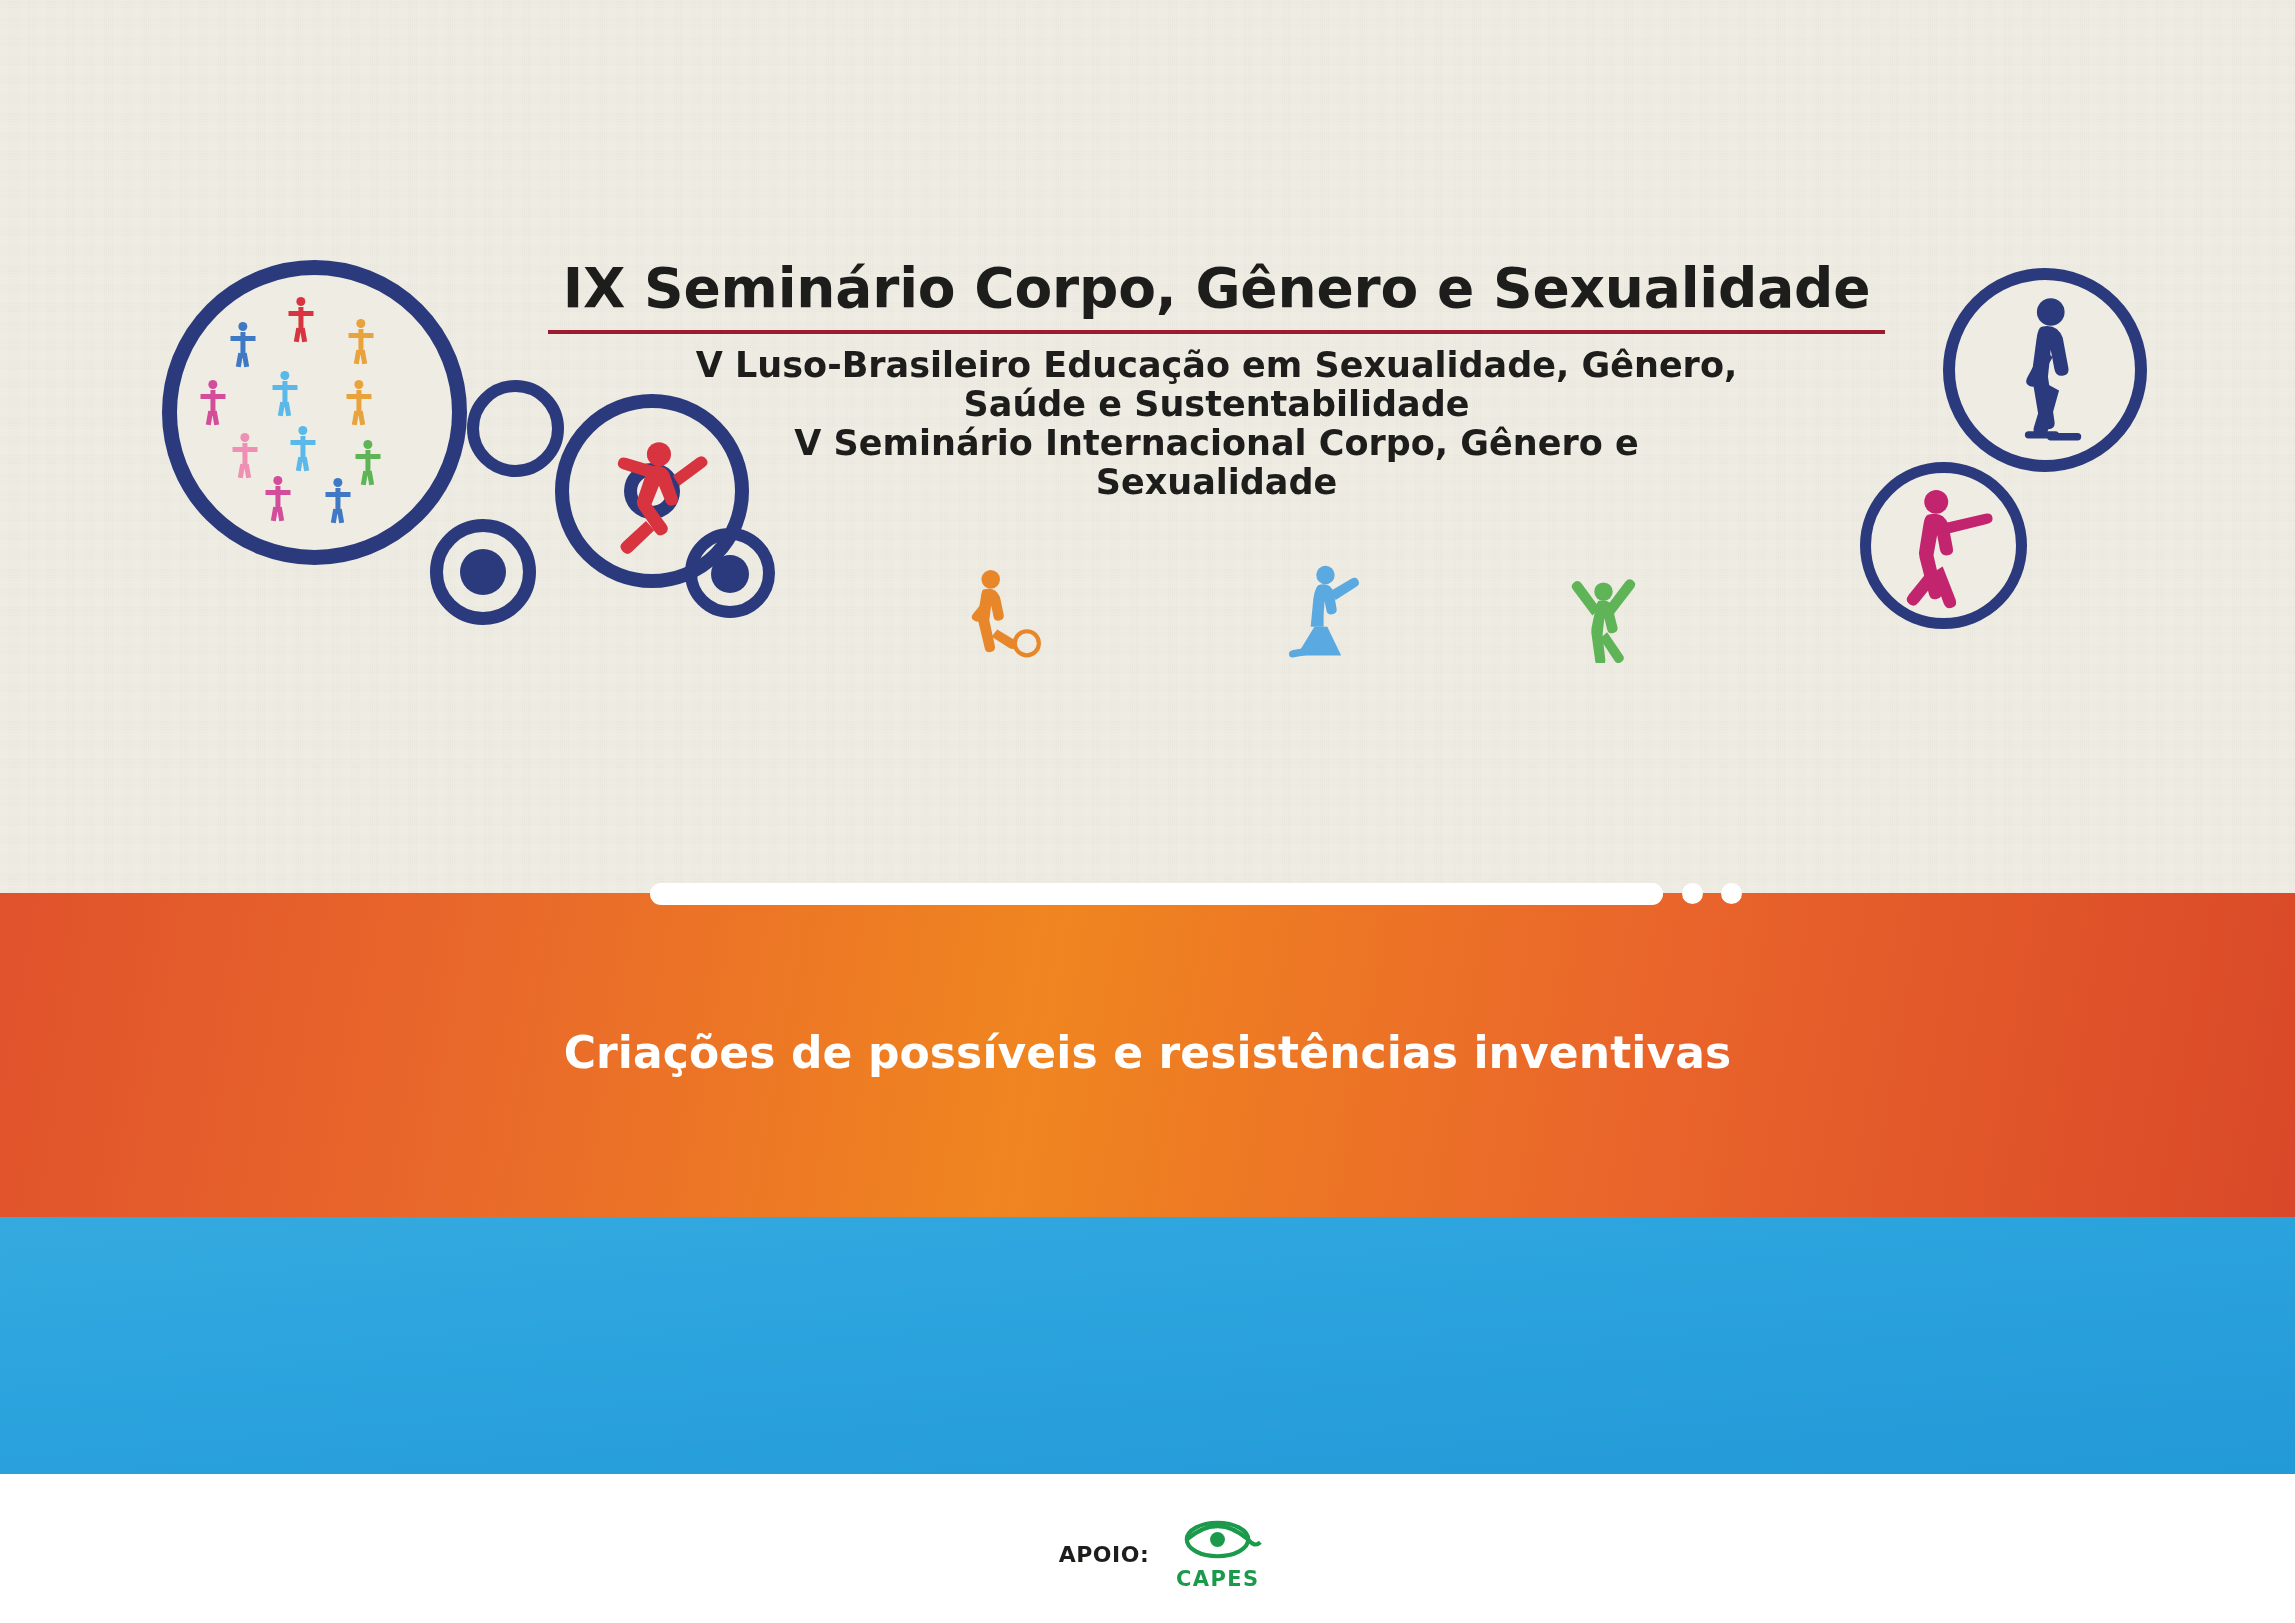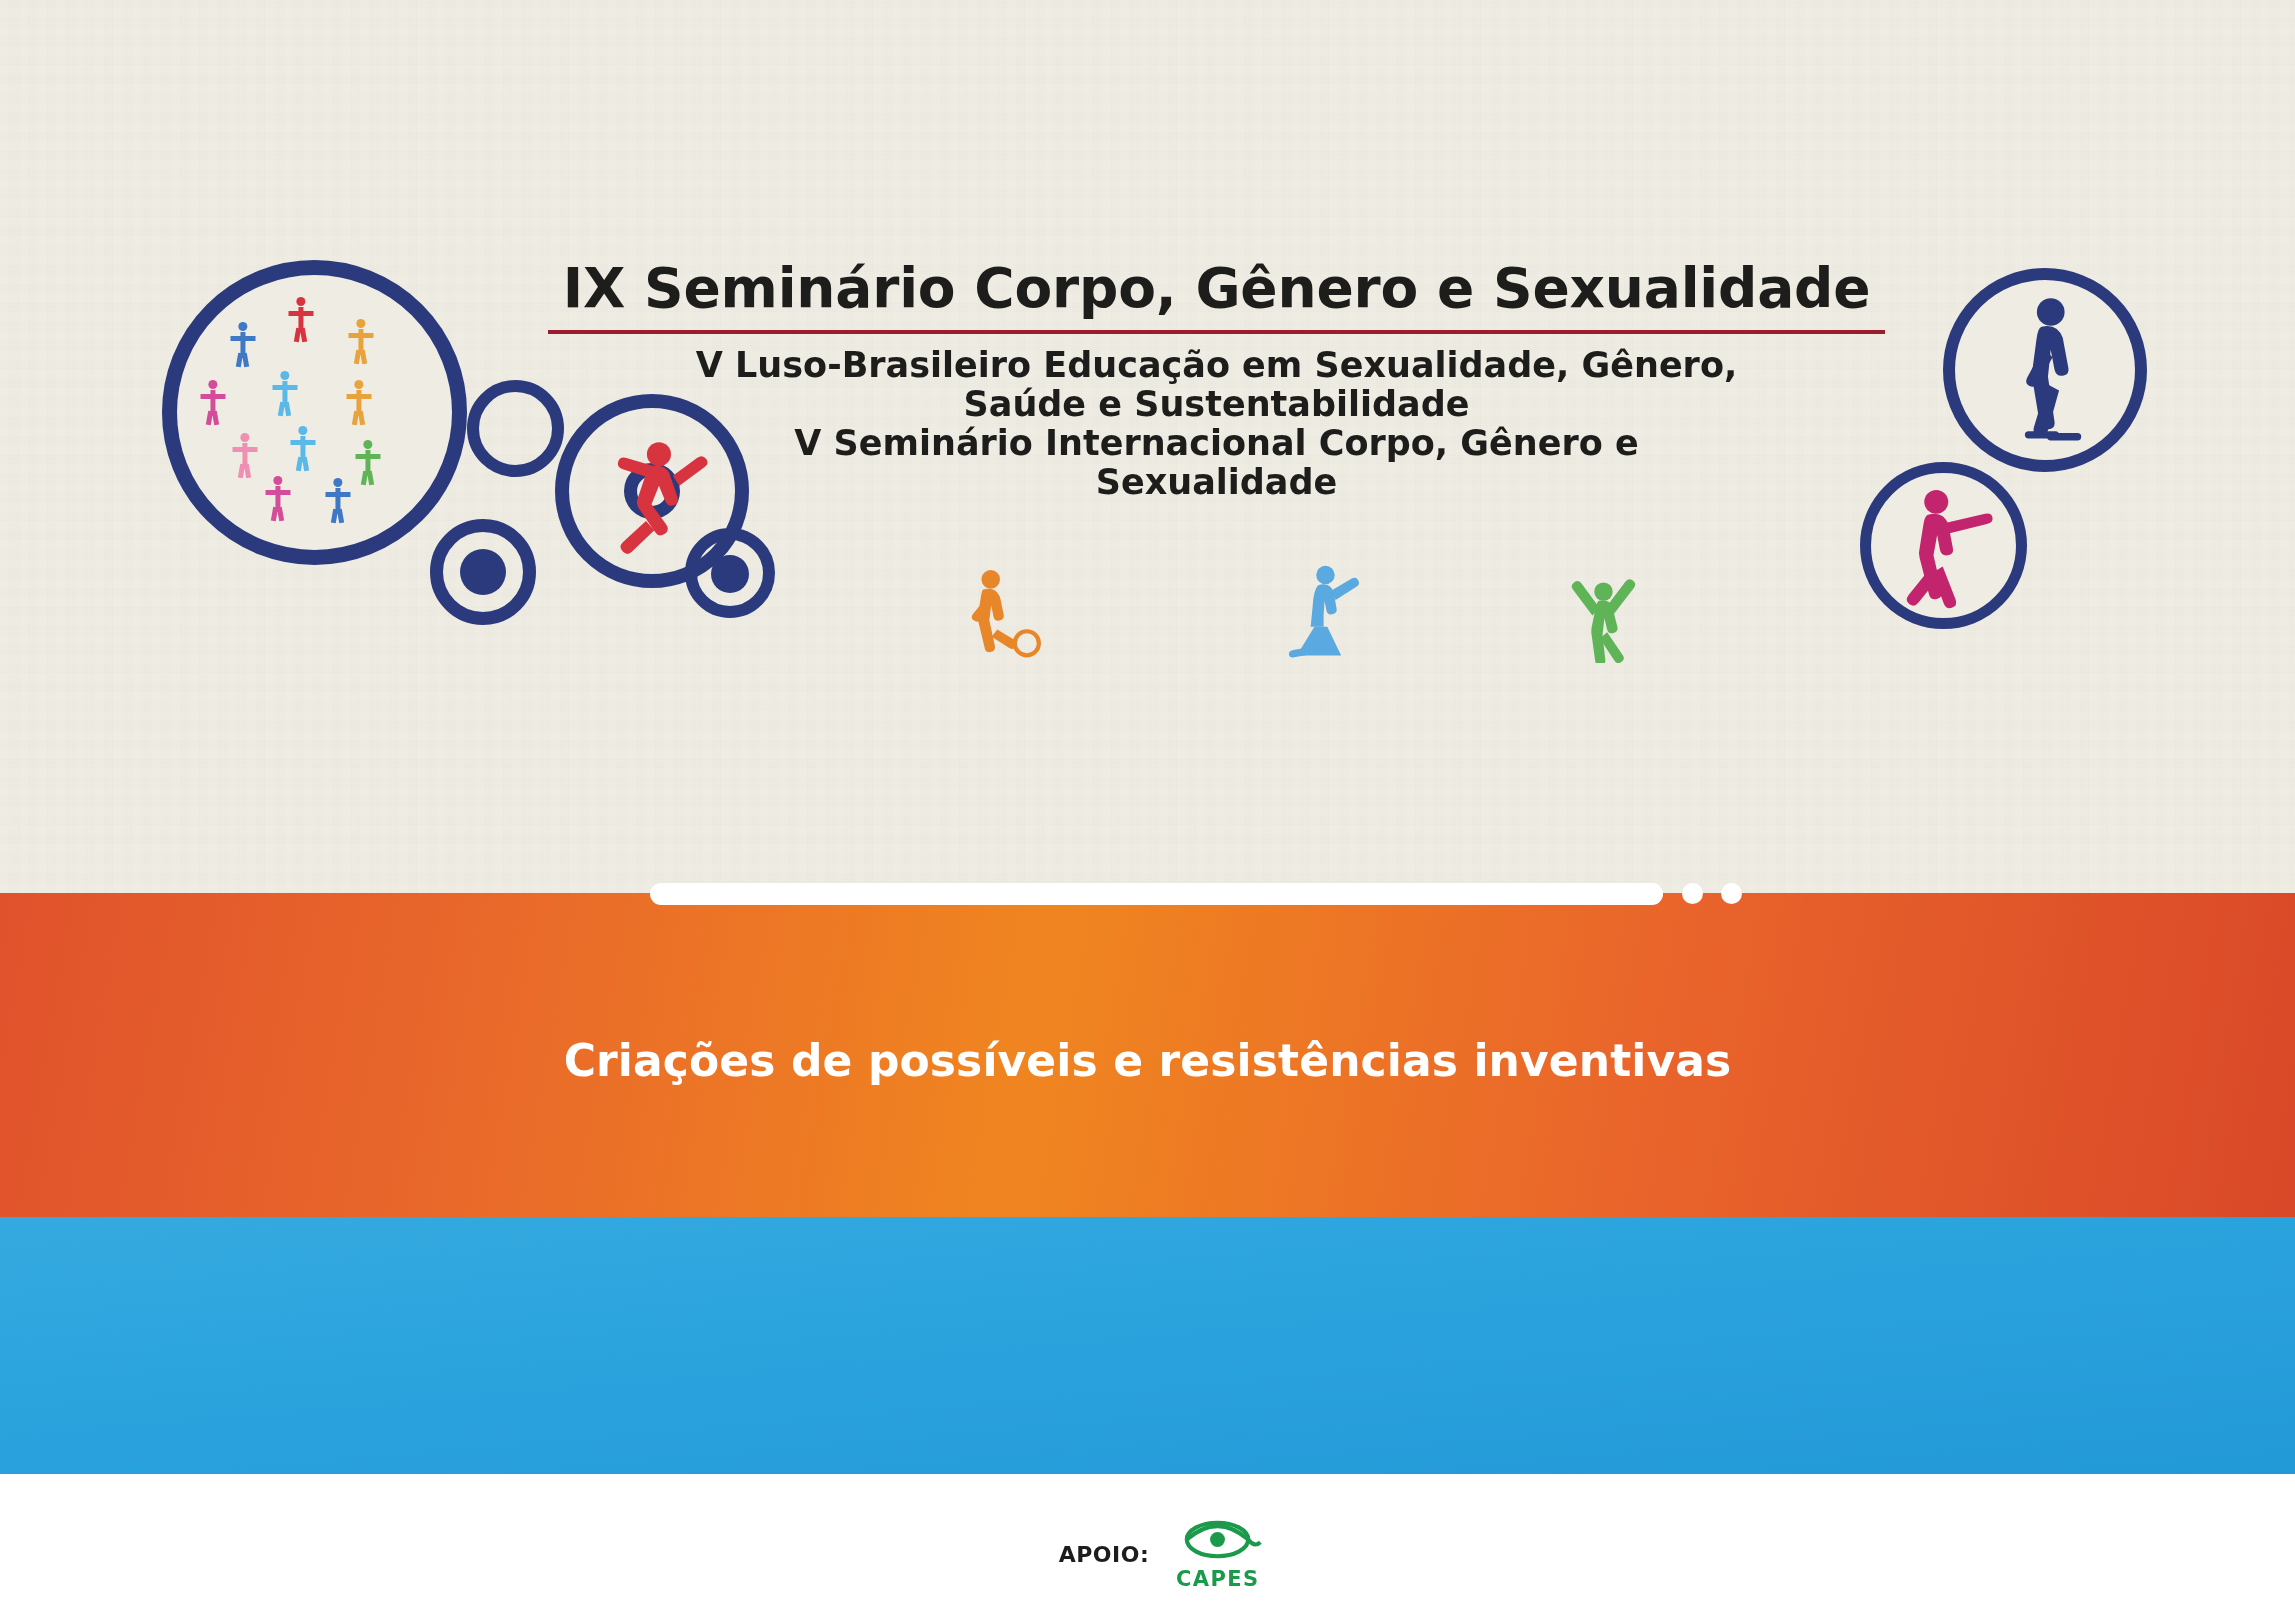--- a/index.html
+++ b/index.html
@@ -41,21 +41,21 @@
     position: absolute;
     left: 0;
     top: 893px;
     width: 2295px;
     height: 324px;
     background: linear-gradient(100deg, #e0522c 0%, #e9692a 22%, #f08520 45%, #e9642b 72%, #d94828 100%);
   }
   .orange-band .band-title {
     position: absolute;
     left: 0;
-    top: 8px;
+    top: 0;
     width: 2295px;
     height: 324px;
     display: flex;
     align-items: center;
     justify-content: center;
     color: #ffffff;
     font-size: 44px;
     font-weight: bold;
     letter-spacing: 0.1px;
     text-align: center;

